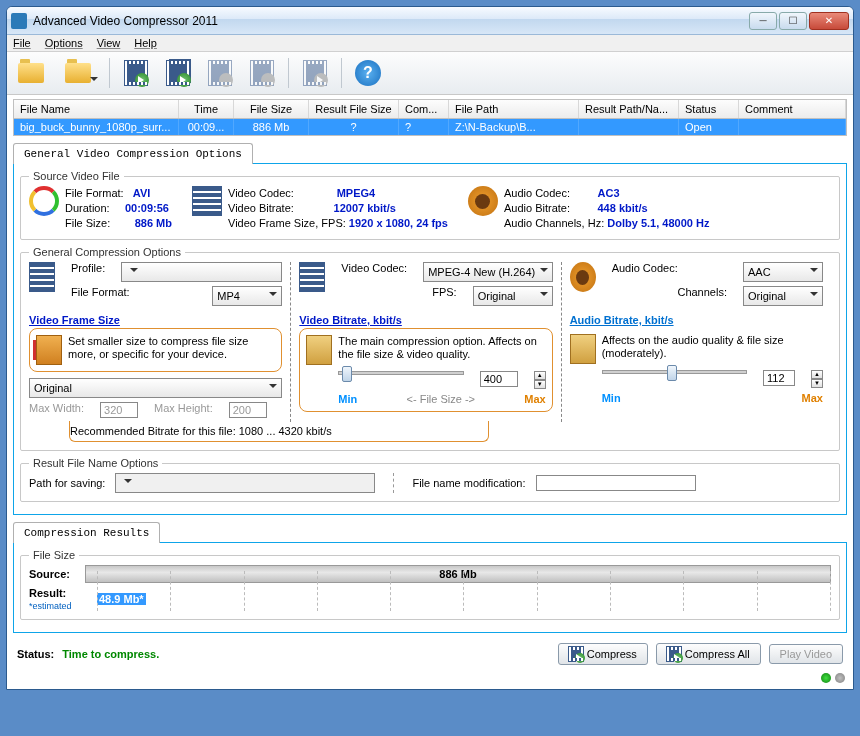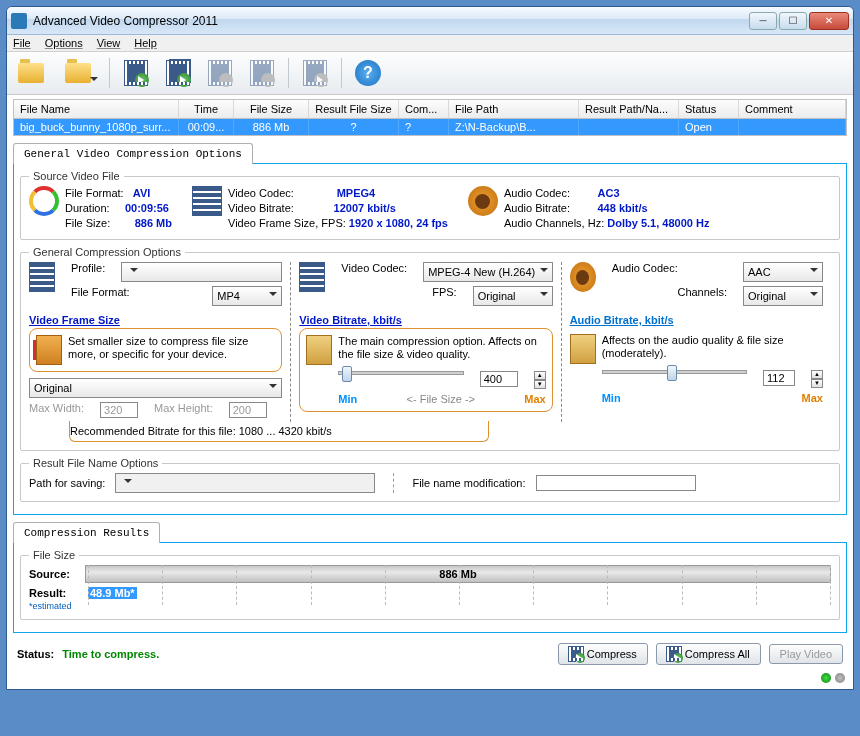--- a/index.html
+++ b/index.html
@@ -341,21 +341,21 @@
   </div>
 
   <div class="tabs"><div class="tab">Compression Results</div></div>
   <div class="panel">
     <fieldset>
       <legend>File Size</legend>
       <div style="display:flex;align-items:center;gap:6px;margin-bottom:4px">
         <b style="width:50px">Source:</b>
         <div class="bar-wrap" style="flex:1"><span>886 Mb</span></div>
       </div>
-      <div style="display:flex;align-items:flex-start;gap:9px">
+      <div style="display:flex;align-items:center;gap:18px">
         <div style="width:50px">
           <b>Result:</b><br>
           <span style="font-size:9px;color:#0060c0">*estimated</span>
         </div>
         <div style="flex:1;position:relative">
           <span class="bar-result">48.9 Mb*</span>
           <div class="dotted-cols" style="position:absolute;left:0;right:0;top:-22px;pointer-events:none">
               <div></div>
               <div></div>
               <div></div>

